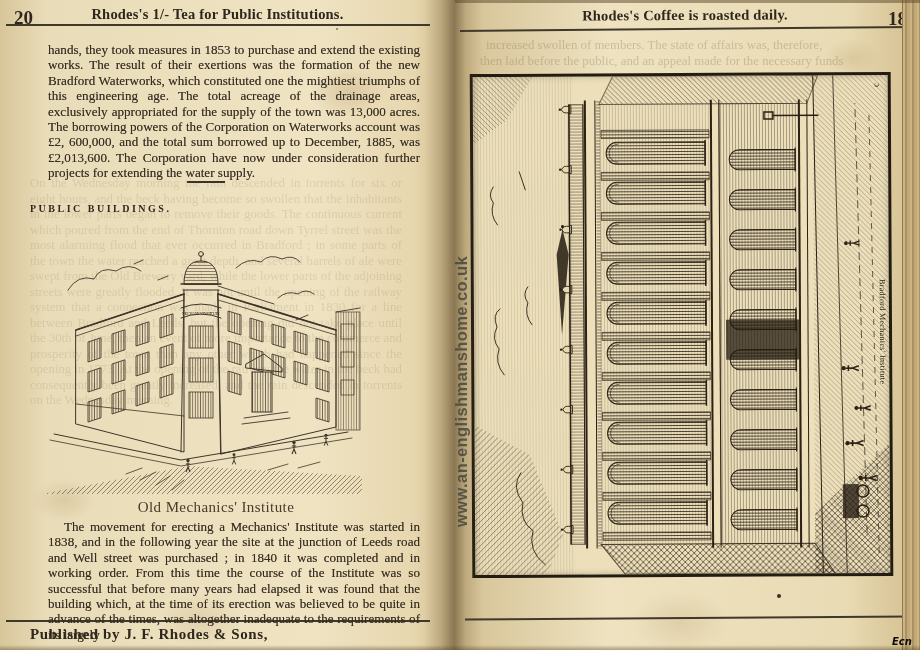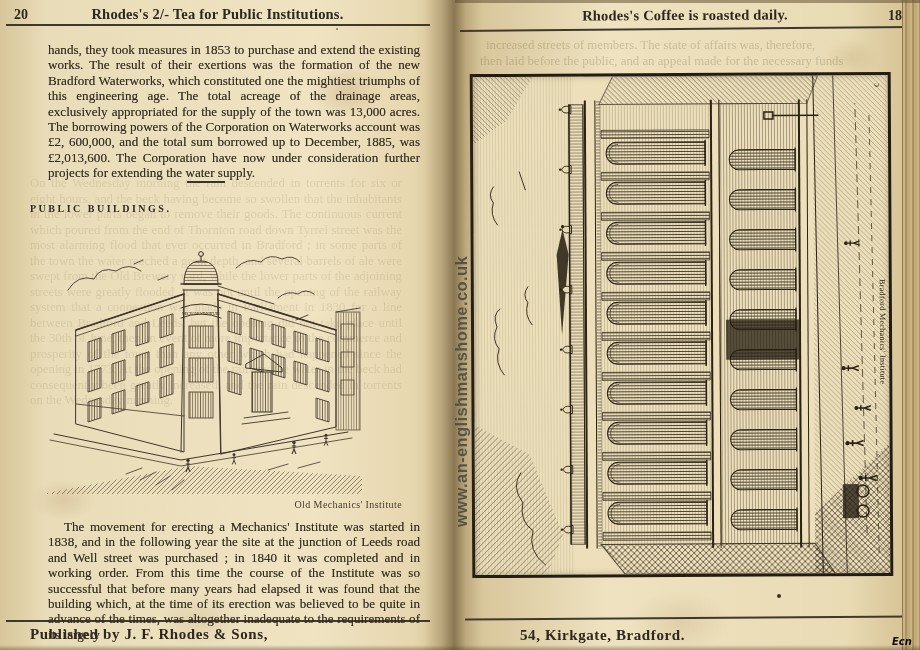--- a/index.html
+++ b/index.html
@@ -11,26 +11,26 @@
       radial-gradient(45px 30px at 64px 500px, rgba(146,106,52,.16), transparent 70%),
       radial-gradient(70px 45px at 680px 622px, rgba(146,106,52,.14), transparent 70%),
       radial-gradient(40px 28px at 852px 58px, rgba(146,106,52,.15), transparent 70%),
       radial-gradient(60px 40px at 200px 620px, rgba(146,106,52,.12), transparent 70%),
       linear-gradient(90deg,#d8c69a 0,#e9dcb8 5%,#efe3c2 34%,#e7d7af 45%,#c9b383 49.5%,#d9c79c 52.5%,#eee2c0 66%,#e9dbb4 92%,#d2bd8d 100%);
   }
   .scan *{box-sizing:border-box;}
   .abs{position:absolute;}
   
   .runhead{font-weight:bold;font-size:14.5px;letter-spacing:.2px;text-align:center;color:#2e271d;}
-  .pgnum{font-weight:bold;font-size:14px;color:#2e271d;}
+  .pgnum{font-weight:bold;font-size:19px;color:#2e271d;}
   .rule{background:#41382c;height:1.6px;}
   .body-par{font-size:13.1px;line-height:15.4px;text-align:justify;color:#352d22;text-shadow:0 0 .4px rgba(53,45,34,.55);margin-left:18px;}
   .indent{text-indent:16px;}
   .secthead{font-size:10px;font-weight:600;letter-spacing:2.5px;text-align:left;color:#2f2820;}
-  .smallcap{font-size:10px;text-align:right;letter-spacing:.4px;color:#473b2b;}
+  .smallcap{font-size:15px;text-align:center;letter-spacing:.4px;color:#473b2b;}
   .pgfooter{font-size:15px;font-weight:600;text-align:left;letter-spacing:.6px;color:#2e271d;}
   .ghost{color:#6a5636;opacity:.14;font-size:12.8px;line-height:15.5px;text-align:justify;overflow:hidden;}
   .ghostline{color:#6c5a3c;opacity:.27;font-size:12.8px;line-height:16px;white-space:nowrap;overflow:hidden;}
   
   .lp-header{left:10px;top:6px;width:415px;}
   .lp-num{left:14px;top:7px;}
   .lp-headrule{left:6px;top:24px;width:424px;}
   .lp-ghost{left:30px;top:176px;width:372px;height:330px;z-index:1;}
   .lp-p1{left:30px;top:42px;width:372px;z-index:3;}
   .sectdiv{left:187px;top:181px;width:38px;height:1.5px;background:#3b332a;z-index:3;}
@@ -70,21 +70,21 @@
   svg{display:block;}
   svg .ink{stroke:#3f352a;fill:none;stroke-linecap:round;}
   svg .rink{stroke:#2b2115;fill:none;stroke-linecap:round;}
 </style>
 </head>
 <body>
 
 <div class="scan">
 
   <div class="abs lp-num pgnum">20</div>
-  <div class="abs lp-header runhead">Rhodes's 2/- Tea for Public Institutions.</div>
+  <div class="abs lp-header runhead">Rhodes's 1/- Tea for Public Institutions.</div>
   <div class="abs lp-headrule rule"></div>
 
   <div class="abs lp-ghost ghost">On the Wednesday morning the rain descended in torrents for six or eight hours, and the beck having become so swollen that the inhabitants in the lower parts began to remove their goods.  The continuous current which poured from the end of Thornton road down Tyrrel street was the most alarming flood that ever occurred in Bradford ; in some parts of the town the water reached a great depth, and several barrels of ale were swept from the Old Brewery yard, while the lower parts of the adjoining streets were greatly flooded.  It was not until the opening of the railway system that a connection was made in Parliament in 1830 for a line between Bradford and Leeds, but the opening did not take place until the 30th of June, then an event of more importance to the commerce and prosperity of the town than any other which had happened since the opening in 1773.  At the opening of the railway the water in the beck had consequently been greatly increased, and the rain descended in torrents on the Wednesday morning.</div>
 
   <div class="abs lp-p1 body-par">hands, they took measures in 1853 to purchase and extend the existing works.  The result of their exertions was the formation of the new Bradford Waterworks, which constituted one the mightiest triumphs of this engineering age.  The total acreage of the drainage areas, exclusively appropriated for the supply of the town was 13,000 acres.  The borrowing powers of the Corporation on Waterworks account was £2, 600,000, and the total sum borrowed up to December, 1885, was £2,013,600.  The Corporation have now under consideration further projects for extending the water supply.</div>
 
   <div class="abs sectdiv"></div>
   <div class="abs lp-heading secthead">PUBLIC BUILDINGS.</div>
 
   <div class="abs lp-engraving">
@@ -208,21 +208,21 @@
 
   <div class="abs lp-caption smallcap">Old Mechanics' Institute</div>
   <div class="abs lp-p2 body-par indent">The movement for erecting a Mechanics' Institute was started in 1838, and in the following year the site at the junction of Leeds road and Well street was purchased ; in 1840 it was completed and in working order.  From this time the course of the Institute was so successful that before many years had elapsed it was found that the building which, at the time of its erection was believed to be quite in advance of the times, was altogether inadequate to the requirements of its largely</div>
   <div class="abs lp-footrule rule"></div>
   <div class="abs lp-footer pgfooter">Published by J. F. Rhodes &amp; Sons,</div>
 
   <div class="abs rp-header runhead">Rhodes's Coffee is roasted daily.</div>
   <div class="abs rp-num pgnum">18</div>
   <div class="abs rp-headrule rule"></div>
 
-  <div class="abs rp-ghost1 ghostline">increased streets of members.  The state of affairs was, therefore,</div>
+  <div class="abs rp-ghost1 ghostline">increased swollen of members.  The state of affairs was, therefore,</div>
   <div class="abs rp-ghost2 ghostline">then laid before the public, and an appeal made for the necessary funds</div>
 
   <div class="abs plate">
     <div class="rot-wrap">
       <svg width="498" height="415" viewBox="0 0 498 415">
         <defs>
           <pattern id="rv" width="3" height="6" patternUnits="userSpaceOnUse">
               <line x1="1.5" y1="0" x2="1.5" y2="6" stroke="#2b2115" stroke-width=".8"></line>
             </pattern>
           <pattern id="rh" width="6" height="3" patternUnits="userSpaceOnUse">
@@ -350,21 +350,20 @@
         </g>
 
         <text x="486" y="406" font-size="9" fill="#2f2719">c</text>
       </svg>
     </div>
     <div class="plate-caption">Bradford Mechanics' Institute</div>
   </div>
 
   <div class="abs watermark">www.an-englishmanshome.co.uk</div>
   <div class="abs rp-footrule rule"></div>
-  <div class="abs rp-footer pgfooter">54, Kirkgate, Bradford.</div>
 
   <div class="abs gutter"></div>
   <div class="abs page-edges"></div>
   <div class="abs top-edge"></div>
   <div class="abs bottom-edge"></div>
   <div class="abs dot1"></div>
   <div class="abs dot2"></div>
   <div class="abs corner-mark">Ecn</div>
 </div>
 

